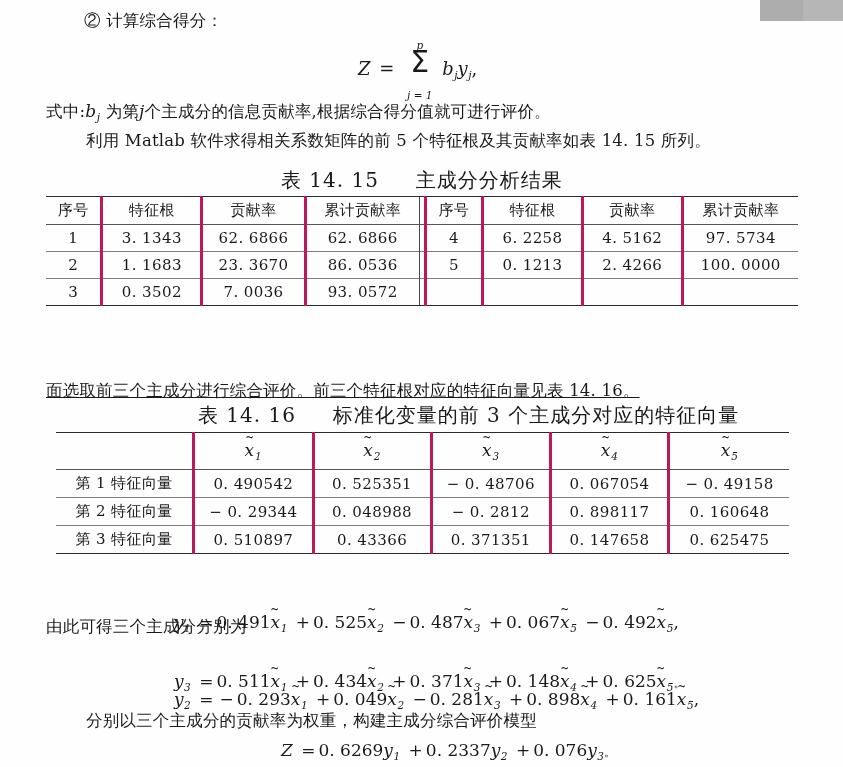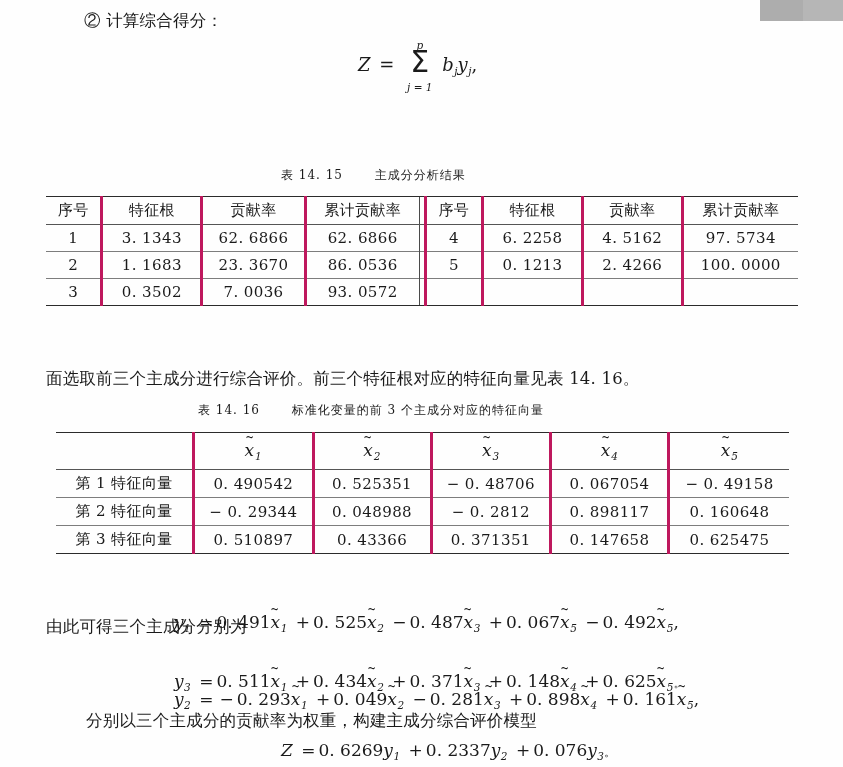--- a/index.html
+++ b/index.html
@@ -92,27 +92,27 @@
     font-size: 10.5px;
     font-style: italic;
     line-height: 1;
     margin-bottom: -1px;
   }
   .sumblock .sum-bot {
     display: block;
     font-size: 10.5px;
     font-style: italic;
     line-height: 1;
-    margin-top: 8px;
+    margin-top: 16px;
   }
 
   
   .tbl-caption {
     position: absolute;
-    font-size: 12px;
+    font-size: 20px;
     white-space: nowrap;
     letter-spacing: 1px;
   }
   .tbl {
     position: absolute;
     border-collapse: collapse;
     font-size: 15px;
     background: transparent;
   }
   .tbl td, .tbl th {
@@ -153,21 +153,26 @@
     <span>Z</span>
     <span class="op">=</span>
     <span class="sumblock">
       <span class="sum-top">p</span>
       <span class="sum-sym">Σ</span>
       <span class="sum-bot">j = 1</span>
     </span>
     <span><span>b</span><sub>j</sub><span>y</span><sub>j</sub></span><span class="num">,</span>
   </div>
 
-
+  <div class="para" style="left:46px; top:96px;">
+    <span>式中:</span><span class="math" style="position:static;">b<sub>j</sub></span>
+    <span>为第</span><span class="math" style="position:static;">j</span><span>个主成分的信息贡献率,根据综合得分值就可进行评价。</span>
+  </div>
+
+  <div class="para" style="left:86px; top:126px;">利用 Matlab 软件求得相关系数矩阵的前 5 个特征根及其贡献率如表 14. 15 所列。</div>
 
   <div class="tbl-caption" style="left:281px; top:167px;">
     <span>表 14. 15</span>
     <span style="display:inline-block;width:22px"></span>
     <span>主成分分析结果</span>
   </div>
 
   <table class="tbl" id="tbl1415" style="left:46px; top:196px; width:752px;">
     <thead>
       <tr class="rule-top rule-head">
@@ -212,21 +217,21 @@
         <td>93. 0572</td>
         <td class="divider"></td>
         <td></td>
         <td></td>
         <td></td>
         <td></td>
       </tr>
     </tbody>
   </table>
 
-  <div class="para" style="left:46px; top:364px;">面选取前三个主成分进行综合评价。前三个特征根对应的特征向量见表 14. 16。</div>
+  <div class="para" style="left:46px; top:376px;text-decoration:underline;">面选取前三个主成分进行综合评价。前三个特征根对应的特征向量见表 14. 16。</div>
 
   <div class="tbl-caption" style="left:198px; top:402px;">
     <span>表 14. 16</span>
     <span style="display:inline-block;width:22px"></span>
     <span>标准化变量的前 3 个主成分对应的特征向量</span>
   </div>
 
   <table class="tbl" id="tbl1416" style="left:56px; top:432px; width:733px;">
     <thead>
       <tr class="rule-top rule-head">

